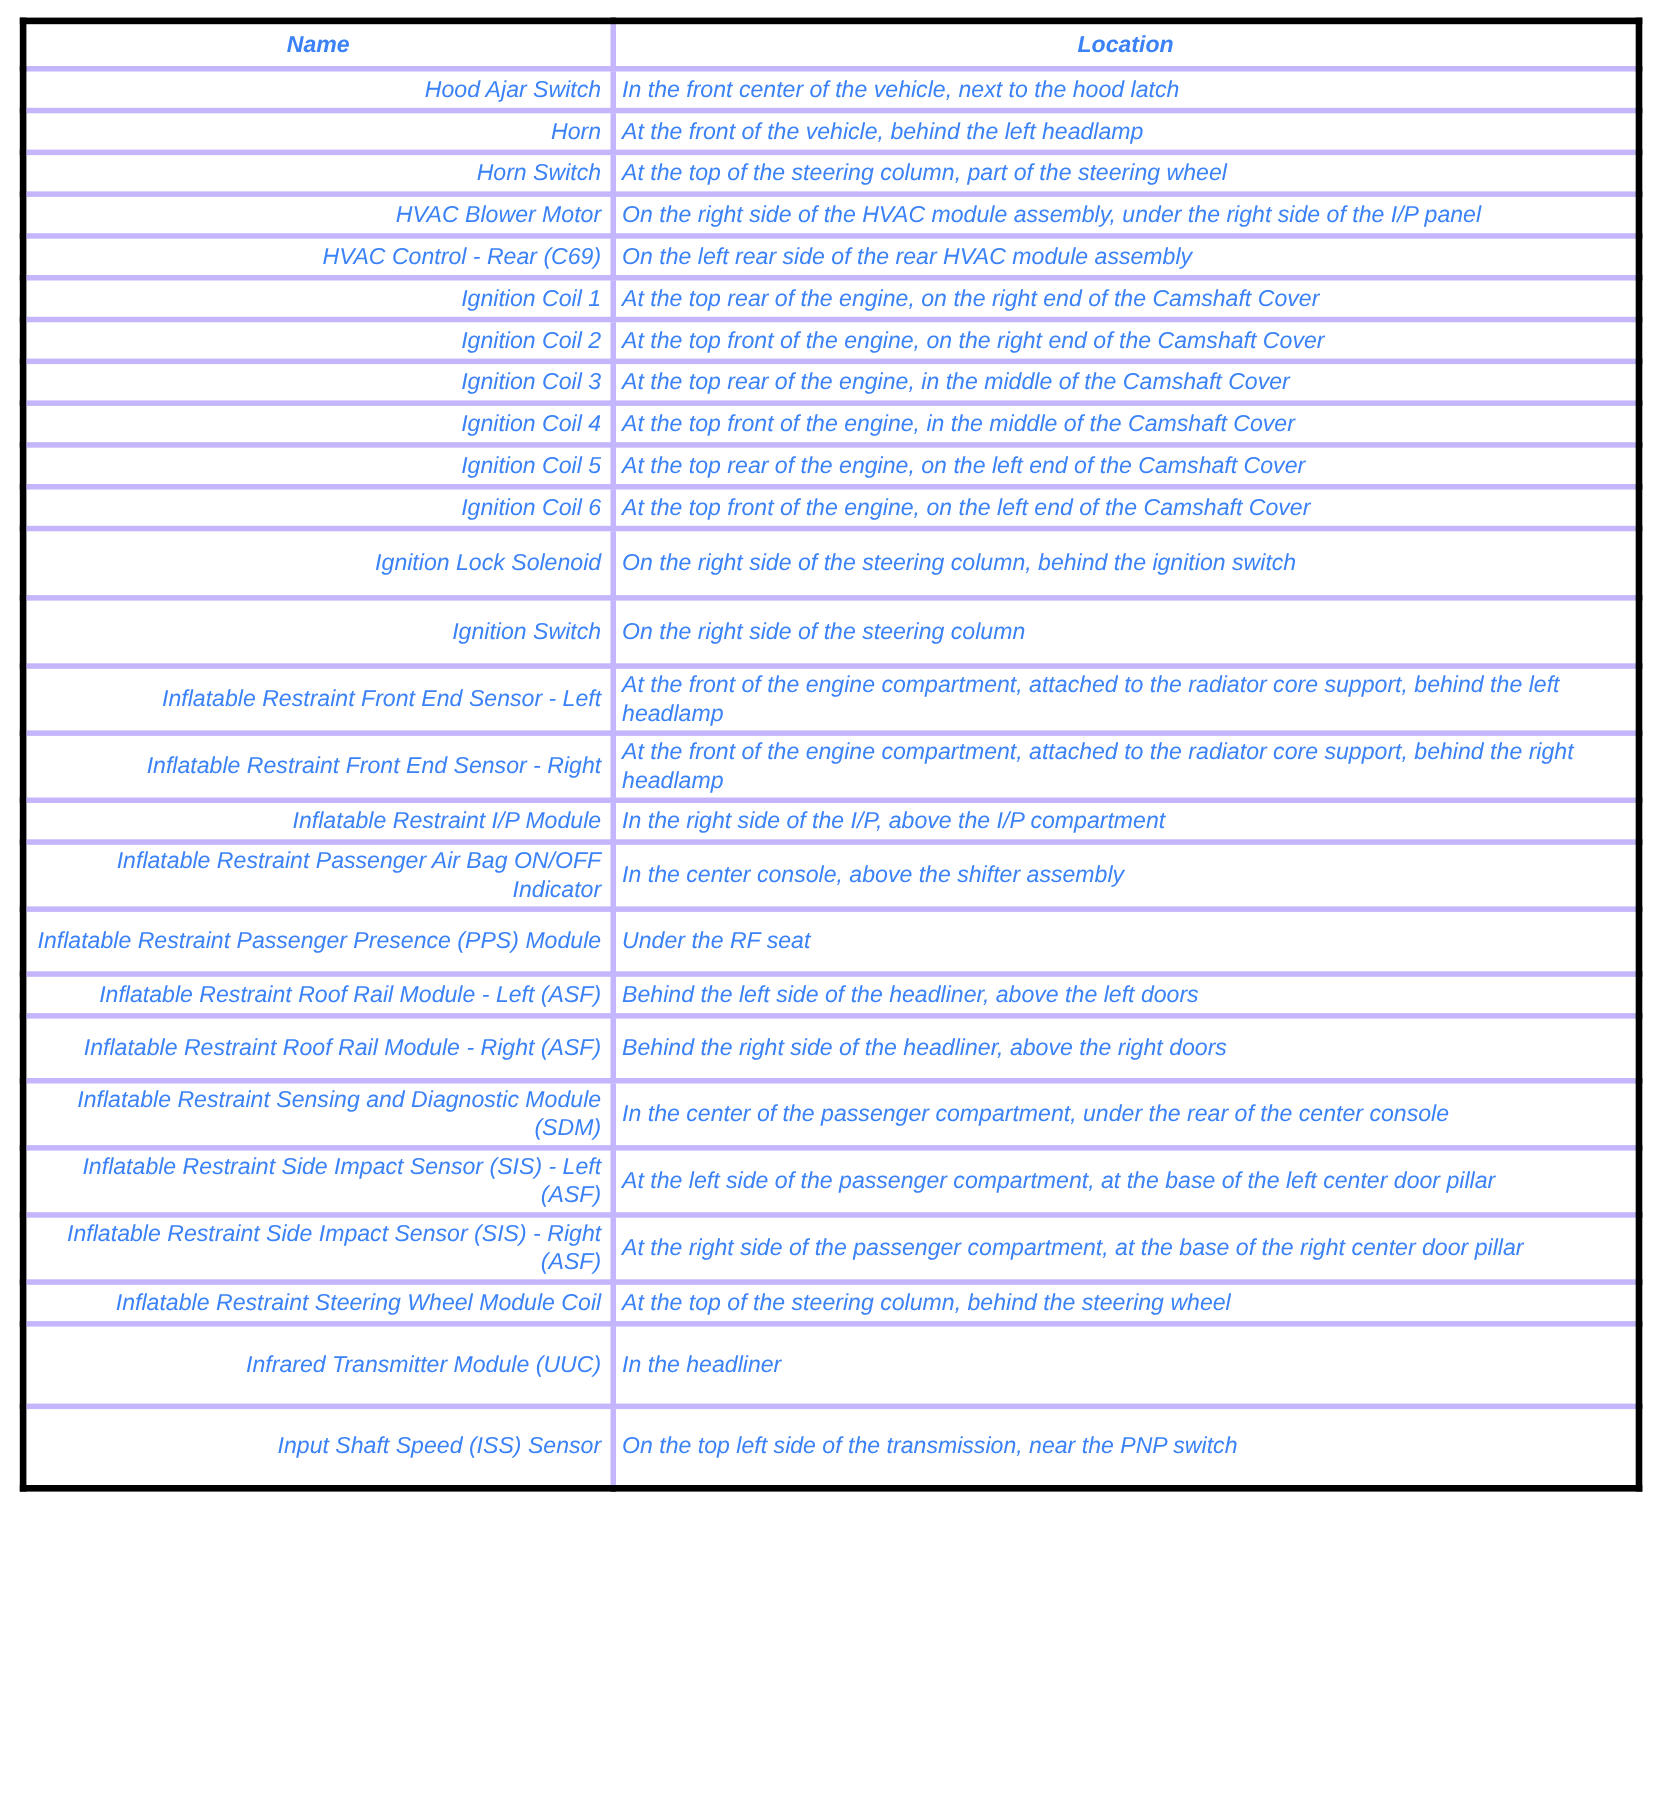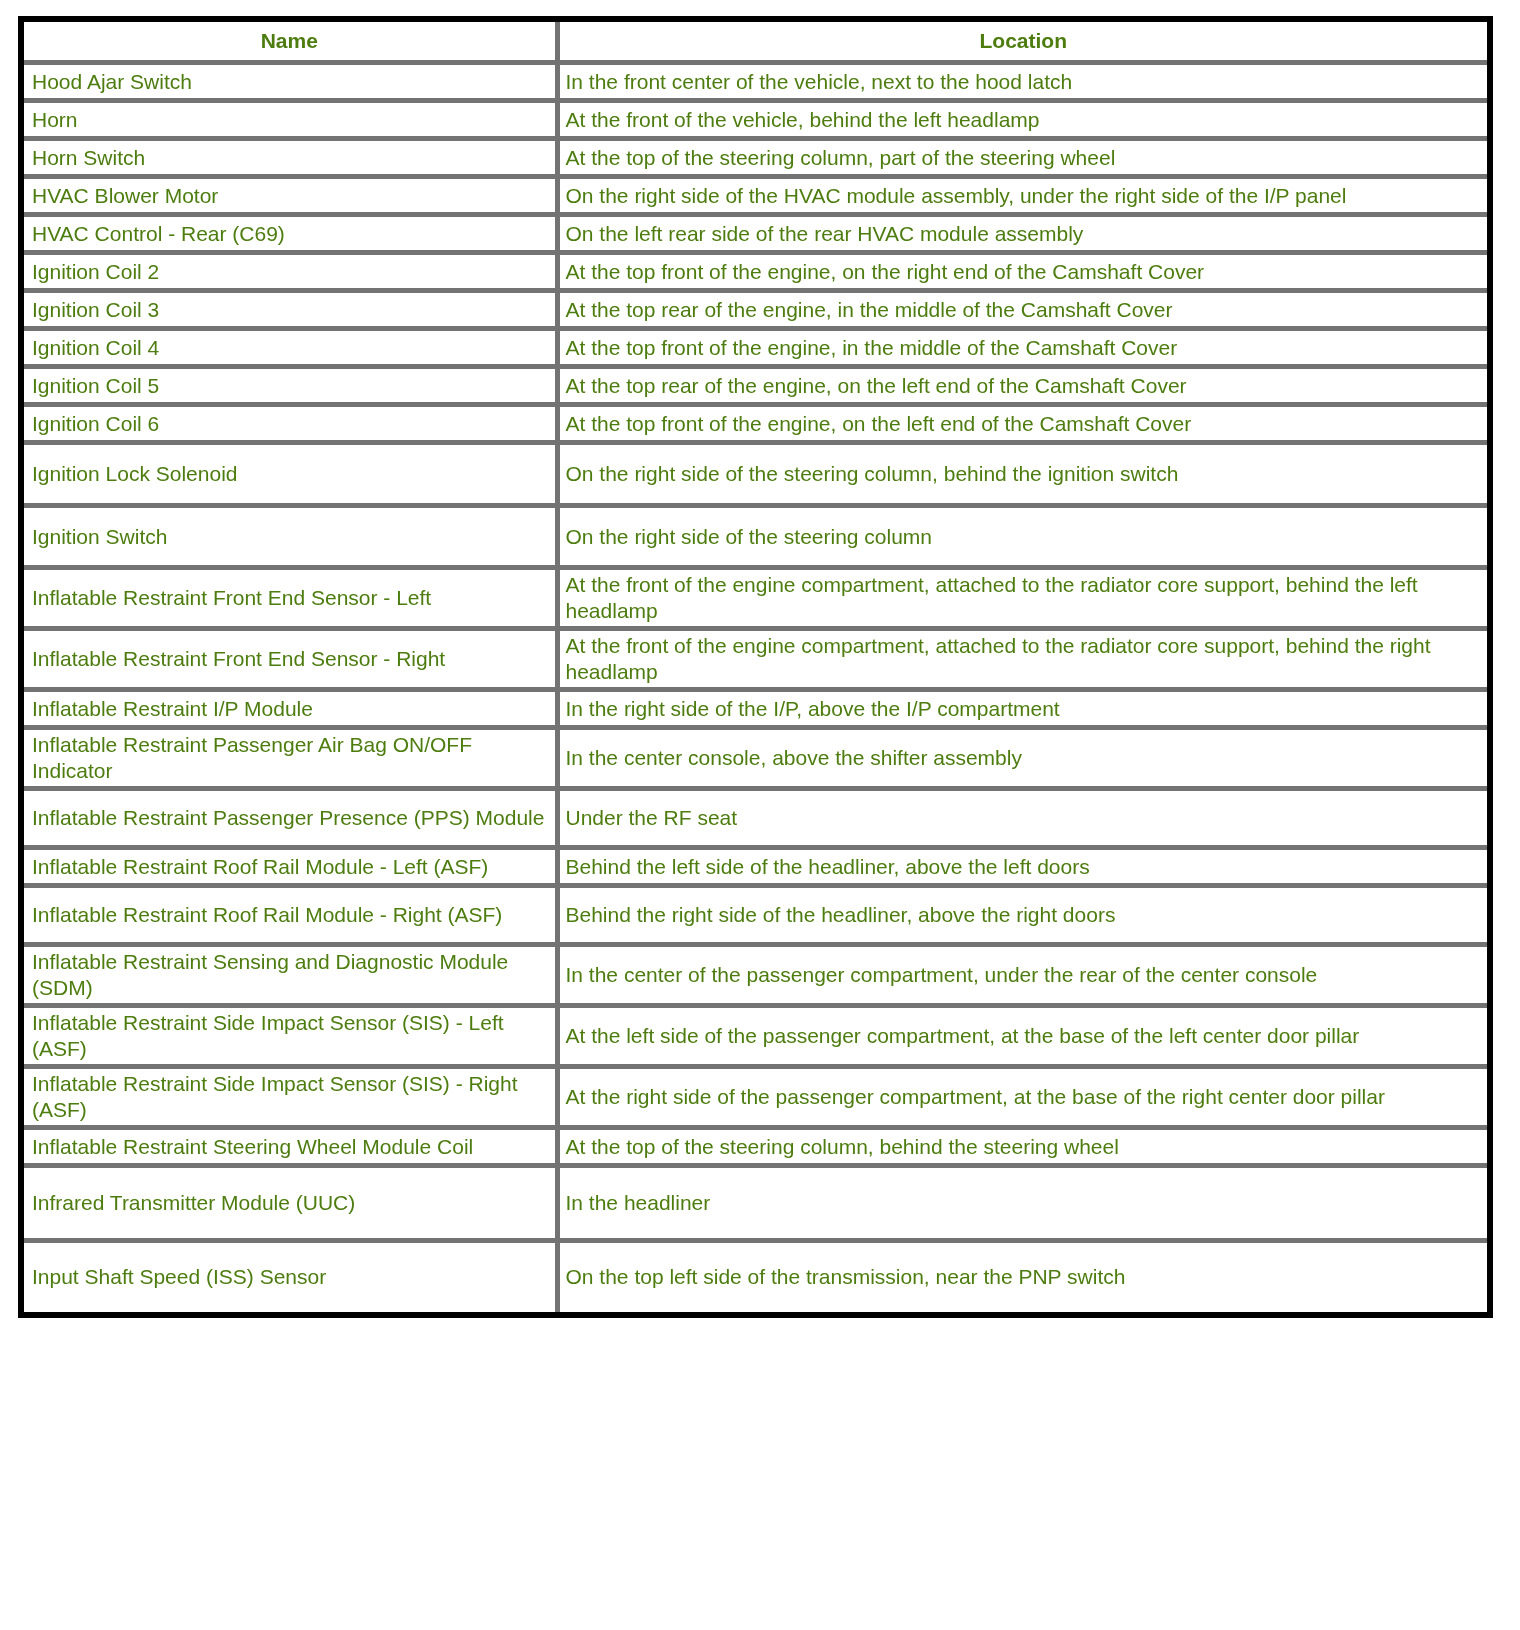--- a/index.html
+++ b/index.html
@@ -18,38 +18,39 @@
     position: absolute;
     left: 18px;
     top: 16px;
     width: 1469px;
     border-collapse: collapse;
     border: 6px solid #000000;
     table-layout: fixed;
   }
   table.loc-table th,
   table.loc-table td {
-    border: 5px solid #737373;
-    color: #4d7c0f;
+    border: 5px solid #c4b5fd;
+    color: #3b82f6;
     font-size: 21px;
     line-height: 26px;
     vertical-align: middle;
     overflow: hidden;
+    font-style: italic;
   }
   col.name-col { width: 536px; }
   col.loc-col  { width: 933px; }
   th.hdr {
     font-weight: bold;
     font-size: 22px;
     text-align: center;
     height: 34px;
     padding: 2px 4px;
   }
   td.name-cell {
-    text-align: left;
+    text-align: right;
     padding: 2px 8px;
   }
   td.location-cell {
     text-align: left;
     padding: 2px 10px 2px 6px;
   }
   tr.r-default { height: 38px; }
 </style>
 </head>
 <body>
@@ -79,20 +80,24 @@
           <td class="name-cell">Horn Switch</td>
           <td class="location-cell">At the top of the steering column, part of the steering wheel</td>
         </tr>
         <tr class="r-default">
           <td class="name-cell">HVAC Blower Motor</td>
           <td class="location-cell">On the right side of the HVAC module assembly, under the right side of the I/P panel</td>
         </tr>
         <tr class="r-default">
           <td class="name-cell">HVAC Control - Rear (C69)</td>
           <td class="location-cell">On the left rear side of the rear HVAC module assembly</td>
+        </tr>
+        <tr class="r-default">
+          <td class="name-cell">Ignition Coil 1</td>
+          <td class="location-cell">At the top rear of the engine, on the right end of the Camshaft Cover</td>
         </tr>
         <tr class="r-default">
           <td class="name-cell">Ignition Coil 2</td>
           <td class="location-cell">At the top front of the engine, on the right end of the Camshaft Cover</td>
         </tr>
         <tr class="r-default">
           <td class="name-cell">Ignition Coil 3</td>
           <td class="location-cell">At the top rear of the engine, in the middle of the Camshaft Cover</td>
         </tr>
         <tr class="r-default">

